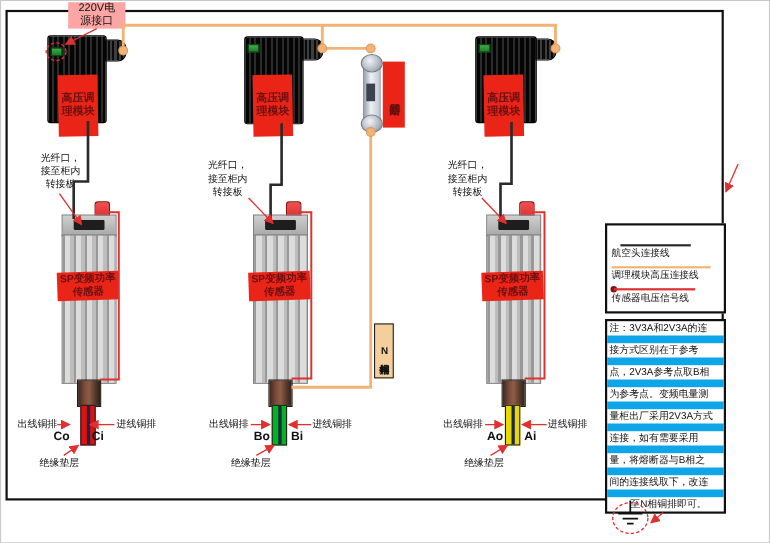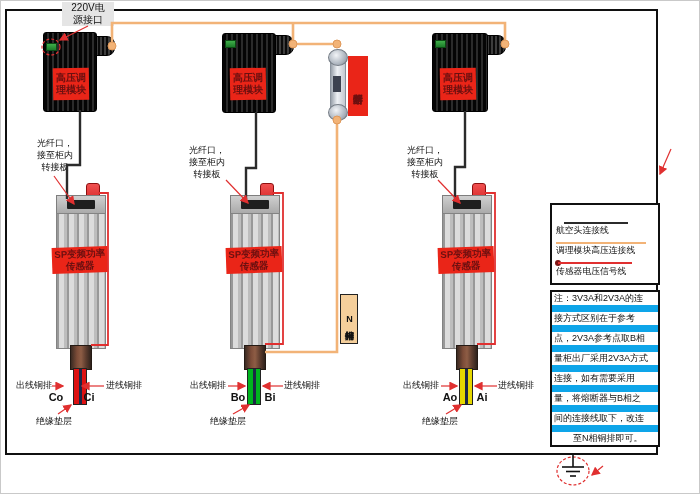--- a/index.html
+++ b/index.html
@@ -12,21 +12,21 @@
   .lbl{position:absolute;color:#111;}
   .pre{white-space:pre-line;}
   .ctr{text-align:center;}
   
   .frame{position:absolute;left:5px;top:9px;width:649px;height:442px;border:2px solid #101010;background:transparent;}
   
   .module-body{position:absolute;background:repeating-linear-gradient(90deg,#050505 0 3px,#2b2b2b 3px 5px);border:1px solid #000;border-radius:3px;}
   .module-plug{position:absolute;background:repeating-linear-gradient(90deg,#0a0a0a 0 2px,#3d3d3d 2px 4px);border:1px solid #000;border-radius:2px 8px 8px 2px;}
   .green-socket{position:absolute;background:linear-gradient(180deg,#3fae4a,#1d7b2a);border:1px solid #0c4a14;}
   .redbox{position:absolute;background:#ea2518;color:#6b1010;font-weight:bold;text-align:center;word-break:break-all;}
-  .module-label{width:36px;font-size:10px;line-height:12px;padding:4px 0;transform:rotate(-1deg);}
+  .module-label{width:36px;font-size:10px;line-height:12px;padding:16px 0;transform:rotate(-1deg);}
   
   .fuse-cap{position:absolute;width:18px;height:15px;border-radius:50%;border:1px solid #767d86;background:radial-gradient(circle at 40% 35%,#f2f4f7,#aeb6c0 60%,#7b838d);}
   .fuse-body{position:absolute;width:14px;height:56px;border-radius:6px;border:1px solid #8a929c;background:linear-gradient(90deg,#99a1ab,#eef1f5 45%,#c3c9d1);}
   .fuse-band{position:absolute;background:#3c4250;}
   .fuse-label{width:20px;height:60px;font-size:10px;line-height:11px;writing-mode:vertical-rl;text-orientation:upright;display:flex;align-items:center;justify-content:center;}
   
   .nbus{position:absolute;background:#f5cf9b;border:1px solid #222;writing-mode:vertical-rl;text-orientation:upright;font-size:9px;font-weight:bold;display:flex;align-items:center;justify-content:center;line-height:1;}
   
   .sensor-cap{position:absolute;background:linear-gradient(180deg,#cfcfcf,#a8a8a8);border:1px solid #7e7e7e;}
   .sensor-slot{position:absolute;background:#1e1e1e;border-radius:1px;}
@@ -41,21 +41,21 @@
   
   .legend{position:absolute;left:550px;top:203px;width:106px;height:78px;border:2px solid #101010;background:#fff;}
   .leg-line{position:absolute;height:2px;}
   .leg-dot{position:absolute;width:6px;height:6px;border-radius:50%;background:#7e1414;}
   .leg-text{position:absolute;font-size:8.8px;white-space:nowrap;}
   .note{position:absolute;left:550px;top:290px;width:106px;border:2px solid #101010;background:#fff;}
   .note-row{border-bottom:7px solid #0ea5e9;font-size:9px;line-height:13px;height:13px;padding-left:2px;white-space:nowrap;overflow:hidden;}
   .note-row:last-child{border-bottom:none;padding-left:21px;}
   .ground-note{position:absolute;left:601px;top:462px;width:64px;color:#e03030;font-size:8.5px;line-height:11px;}
   .watermark{position:absolute;left:610px;top:452px;font-size:23px;font-weight:bold;font-style:italic;color:#d4d4d4;letter-spacing:1px;z-index:1;}
-  .wlabel{background:#e5e5e5;}
+  .wlabel{background:#fca5a5;}
   svg.overlay{position:absolute;left:0;top:0;z-index:6;pointer-events:none;}
   .z2{z-index:2;}.z3{z-index:3;}
 </style>
 </head>
 <body>
 
 <div id="stage">
 
 
   <div class="frame z2"></div>
@@ -168,20 +168,21 @@
     <div class="leg-text" style="left:4px;top:40px">调理模块高压连接线</div>
     <div class="leg-dot" style="left:3px;top:55px"></div>
     <div class="leg-line" style="left: 6px; top: 57px; width: 74px; background: rgb(224, 48, 48);"></div>
     <div class="leg-text" style="left:4px;top:61px">传感器电压信号线</div>
   </div>
 
   <div class="note z3">
     <div class="note-row">注：3V3A和2V3A的连</div>
     <div class="note-row">接方式区别在于参考</div>
     <div class="note-row">点，2V3A参考点取B相</div>
+    <div class="note-row">为参考点。变频电量测</div>
     <div class="note-row">量柜出厂采用2V3A方式</div>
     <div class="note-row">连接，如有需要采用</div>
     <div class="note-row">量，将熔断器与B相之</div>
     <div class="note-row">间的连接线取下，改连</div>
     <div class="note-row">至N相铜排即可。</div>
   </div>
 
 
   <svg class="overlay" width="700" height="494" viewBox="0 0 700 494">
     <defs>

